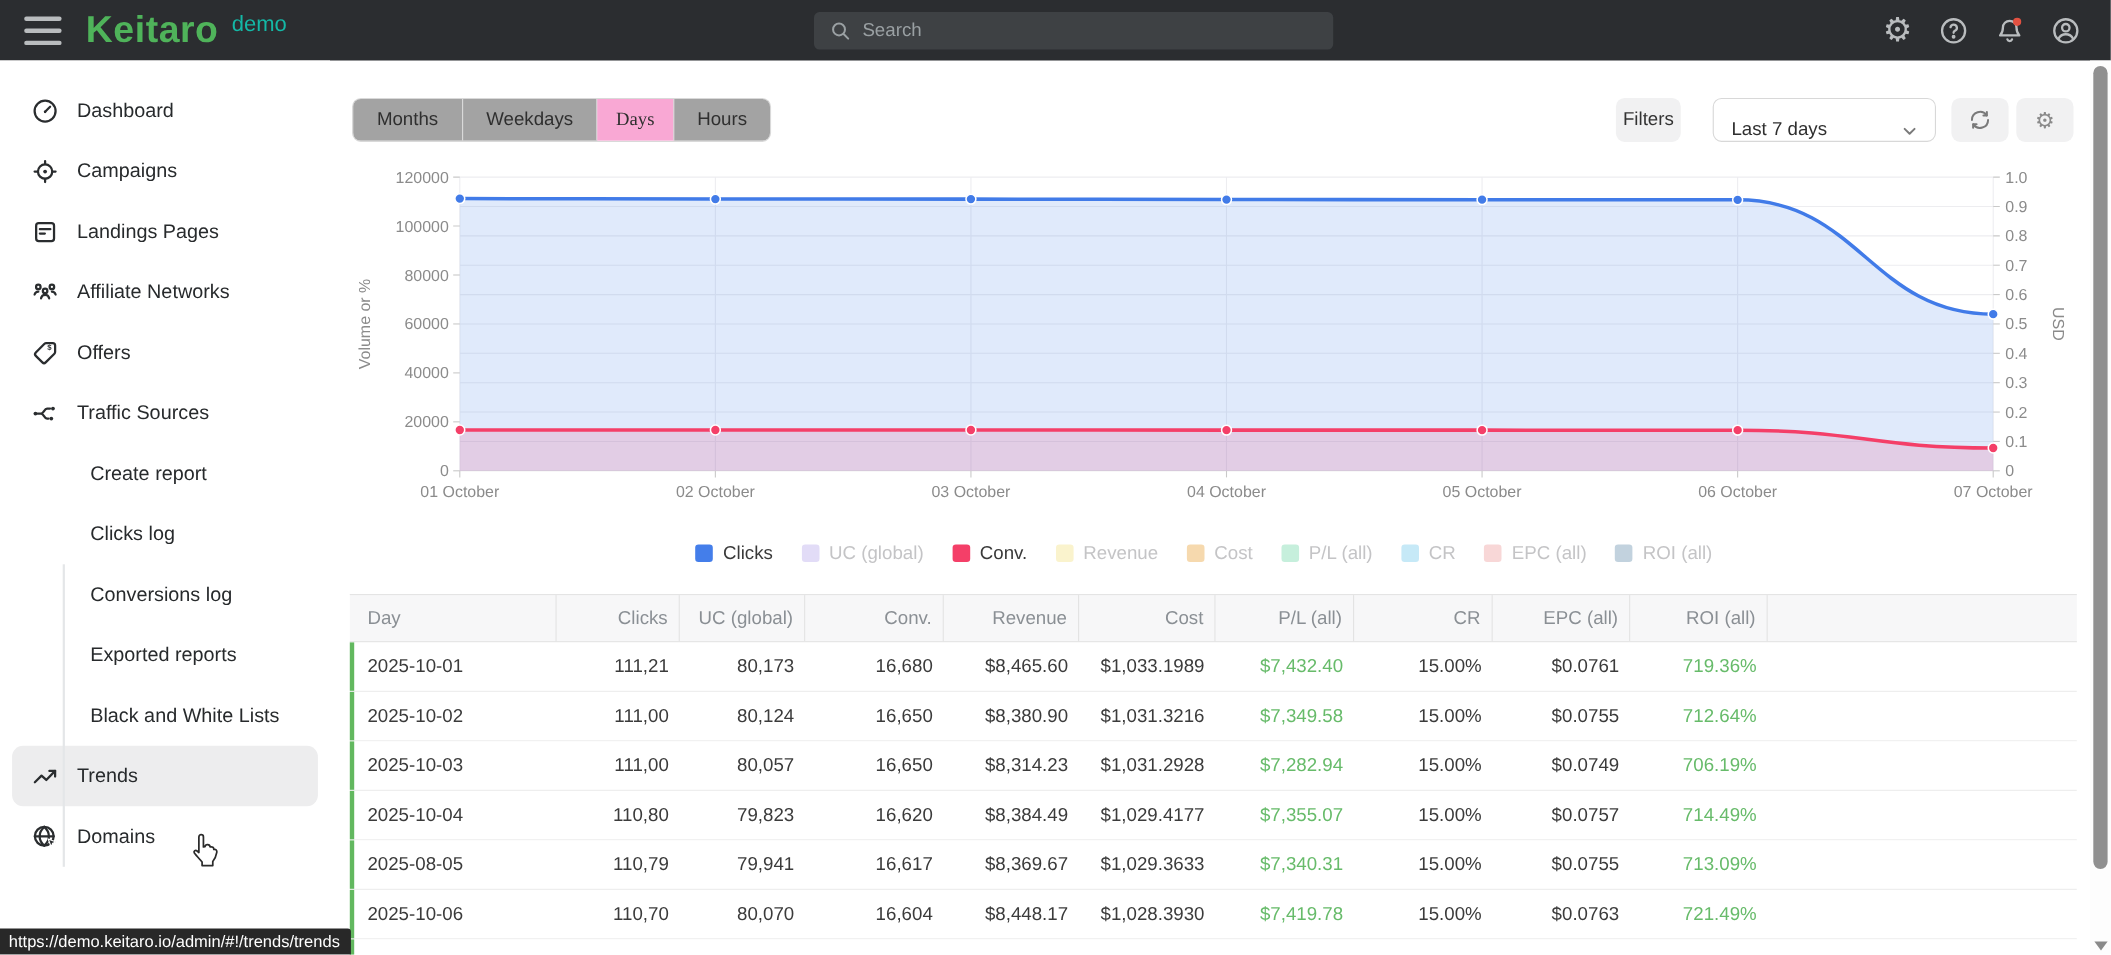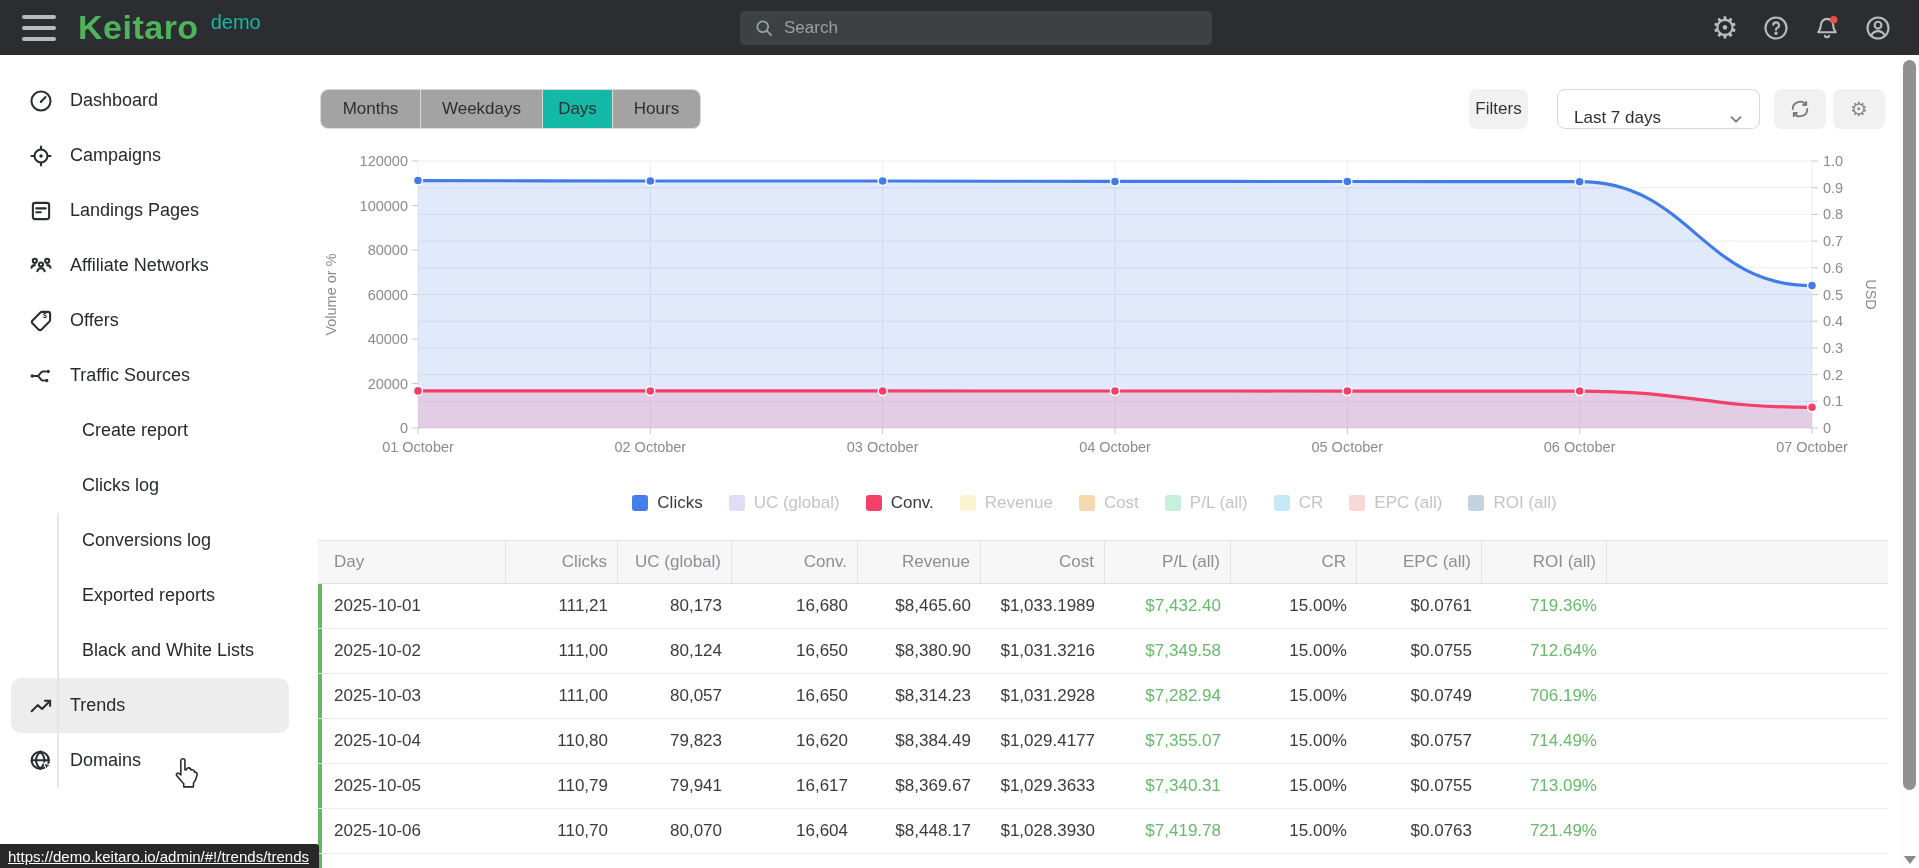--- a/index.html
+++ b/index.html
@@ -28,21 +28,21 @@
   .side-item.child .s-label { margin-left:82px; }
   .side-item.active { background:#ededee; border-radius:10px; margin:0 11px; }
   .side-item.active .s-icon { margin-left:17px; }
   .chev { margin-left:auto; margin-right:24px; color:#9aa0a4; }
   #submenu-line { position:absolute; left:57px; top:458px; width:2px; height:275px; background:#e4e6e8; }
 
   
   #tabs { position:absolute; left:320px; top:89px; height:40px; display:flex; border:1px solid #d9d9d9; border-radius:8px; overflow:hidden; background:#fff; }
   .tab { height:100%; display:flex; align-items:center; justify-content:center; font-size:17px; color:#2f2f2f; cursor:pointer; border-right:1px solid #d9d9d9; background:#a3a3a3; padding:0 1px; }
   .tab:last-child { border-right:none; }
-  .tab.active { background:#14b8a6; }
+  .tab.active { background:#f9a8d4;font-family:Liberation Serif, serif; }
   .tool-btn { position:absolute; top:89px; height:40px; border-radius:8px; background:#f1f1f2; display:flex; align-items:center; justify-content:center; font-size:17px; color:#333; cursor:pointer; }
   #filters-btn { left:1469px; width:59px; }
   #range-select { position:absolute; left:1557px; top:89px; width:203px; height:40px; border:1px solid #d8d8d8; border-radius:8px; background:#fff; display:flex; align-items:flex-end; font-size:17px; color:#2f2f2f; cursor:pointer; }
   #range-select .r-label { margin-left:16px; }
   #range-select .r-chev { margin-left:auto; margin-right:14px; color:#7b7b7b; }
   #refresh-btn { left:1774px; width:52px; color:#7a7a7a; }
   #chart-settings-btn { left:1833px; width:52px; }
   #chart-settings-btn .glyph-gear { font-size:20px; color:#8a8a8a; }
 
   
@@ -61,21 +61,21 @@
   .t-head .stripe { background:transparent; }
   .cell { font-size:17px; color:#3b3b3b; padding-right:10px; text-align:right; white-space:nowrap; overflow:hidden; }
   .t-head .cell { color:#8a8f94; border-right:1px solid #e3e3e3; align-self:stretch; display:flex; align-items:center; justify-content:flex-end; }
   .t-head .cell.c-left { justify-content:flex-start; }
   .t-head .cell.nosep { border-right:none; }
   .cell.c-left { text-align:left; padding-left:12px; }
   .cell.pos { color:#67bb6a; }
   .cell.fill { flex:1; border-right:none; }
 
   
-  #statusbar { position:absolute; left:0; bottom:0; height:24px; background:#282828; color:#fff; font-size:15px; display:flex; align-items:center; padding:0 10px 0 8px; border-top-right-radius:3px;text-decoration:underline; }
+  #statusbar { position:absolute; left:0; bottom:0; height:24px; background:#282828; color:#fff; font-size:15px; display:flex; align-items:center; padding:0 10px 0 8px; border-top-right-radius:3px; }
   #scrollbar { position:absolute; right:0; top:55px; width:19px; height:813px; background:#fdfdfd; }
   #scroll-thumb { position:absolute; left:3px; top:5px; width:13px; height:730px; background:#909090; border-radius:7px; }
   #scroll-down { position:absolute; left:4px; bottom:4px; width:0; height:0; border-left:6px solid transparent; border-right:6px solid transparent; border-top:8px solid #8a8a8a; }
   #cursor { position:absolute; left:172px; top:757px; z-index:60; }
 </style>
 </head>
 <body>
 
 <div id="stage">
 
@@ -424,21 +424,21 @@
         <div class="cell" style="width: 123px;">$8,384.49</div>
         <div class="cell" style="width: 124px;">$1,029.4177</div>
         <div class="cell pos" style="width: 126px;">$7,355.07</div>
         <div class="cell" style="width: 126px;">15.00%</div>
         <div class="cell" style="width: 125px;">$0.0757</div>
         <div class="cell pos" style="width: 125px;">714.49%</div>
         <div class="cell fill"></div>
       </div>
       <div class="t-row">
         <span class="stripe"></span>
-        <div class="cell c-left" style="width: 184px;">2025-10-05</div>
+        <div class="cell c-left" style="width: 184px;">2025-08-05</div>
         <div class="cell" style="width: 112px;">110,79</div>
         <div class="cell" style="width: 114px;">79,941</div>
         <div class="cell" style="width: 126px;">16,617</div>
         <div class="cell" style="width: 123px;">$8,369.67</div>
         <div class="cell" style="width: 124px;">$1,029.3633</div>
         <div class="cell pos" style="width: 126px;">$7,340.31</div>
         <div class="cell" style="width: 126px;">15.00%</div>
         <div class="cell" style="width: 125px;">$0.0755</div>
         <div class="cell pos" style="width: 125px;">713.09%</div>
         <div class="cell fill"></div>

